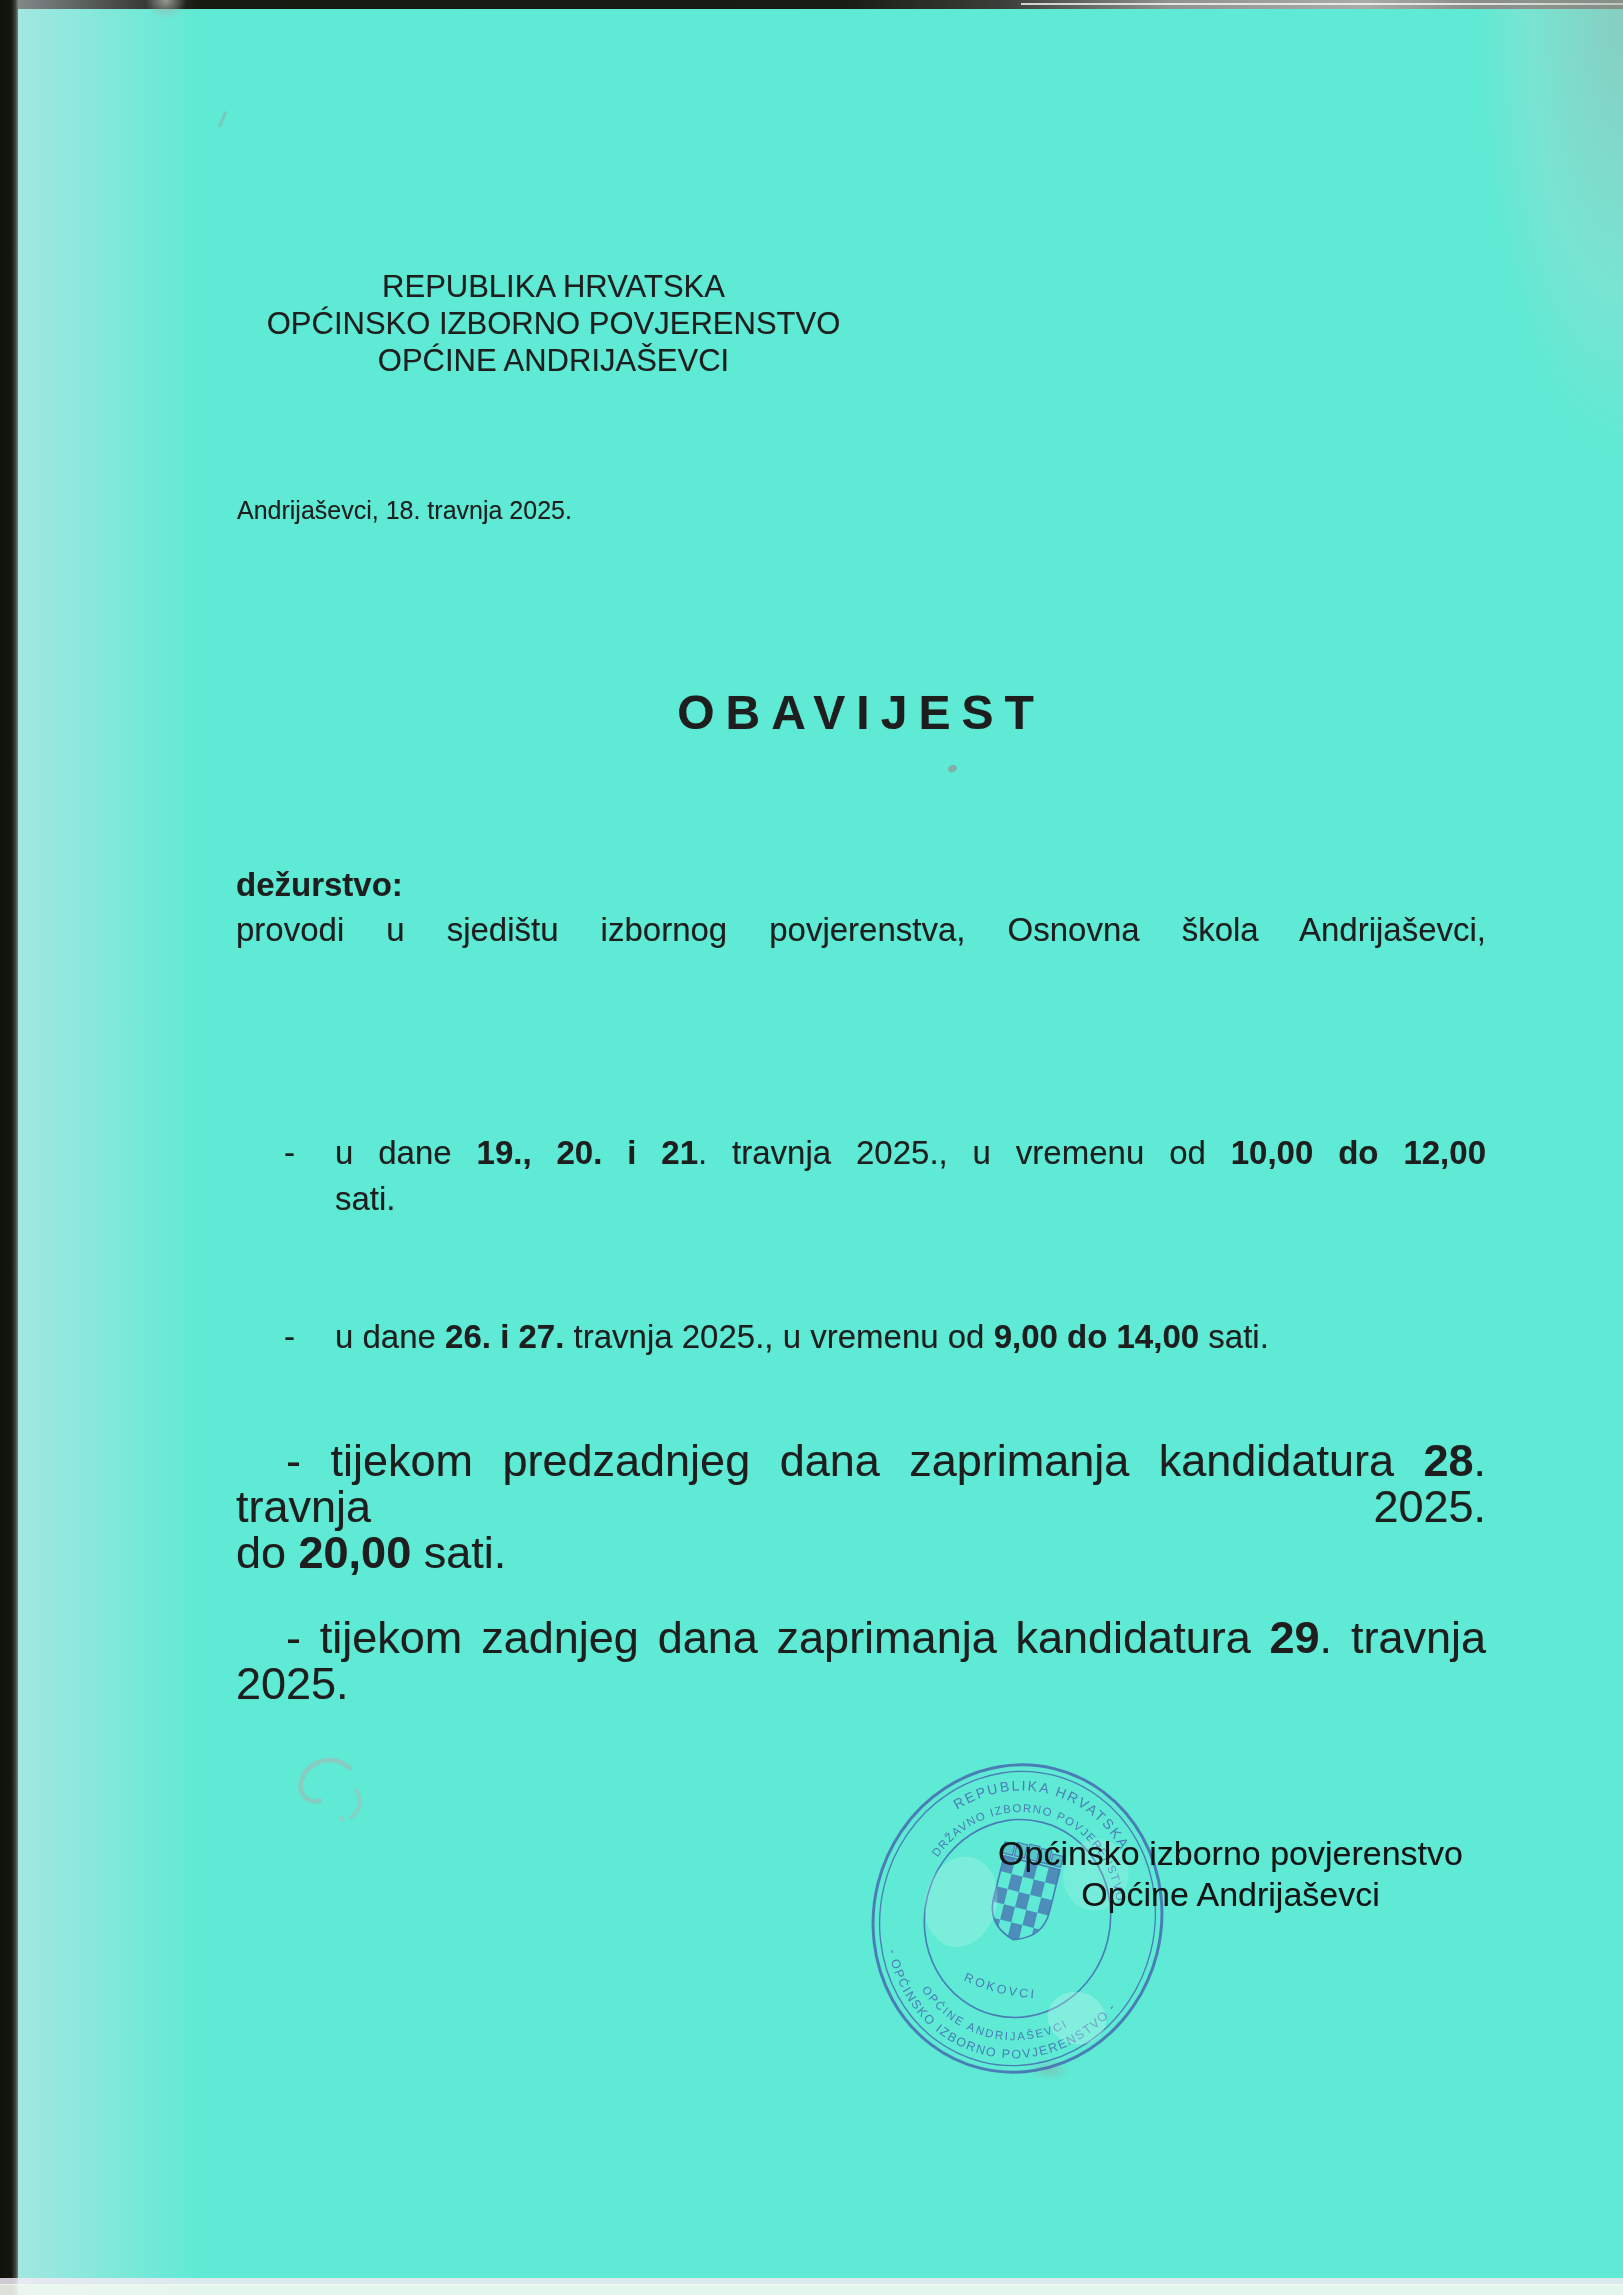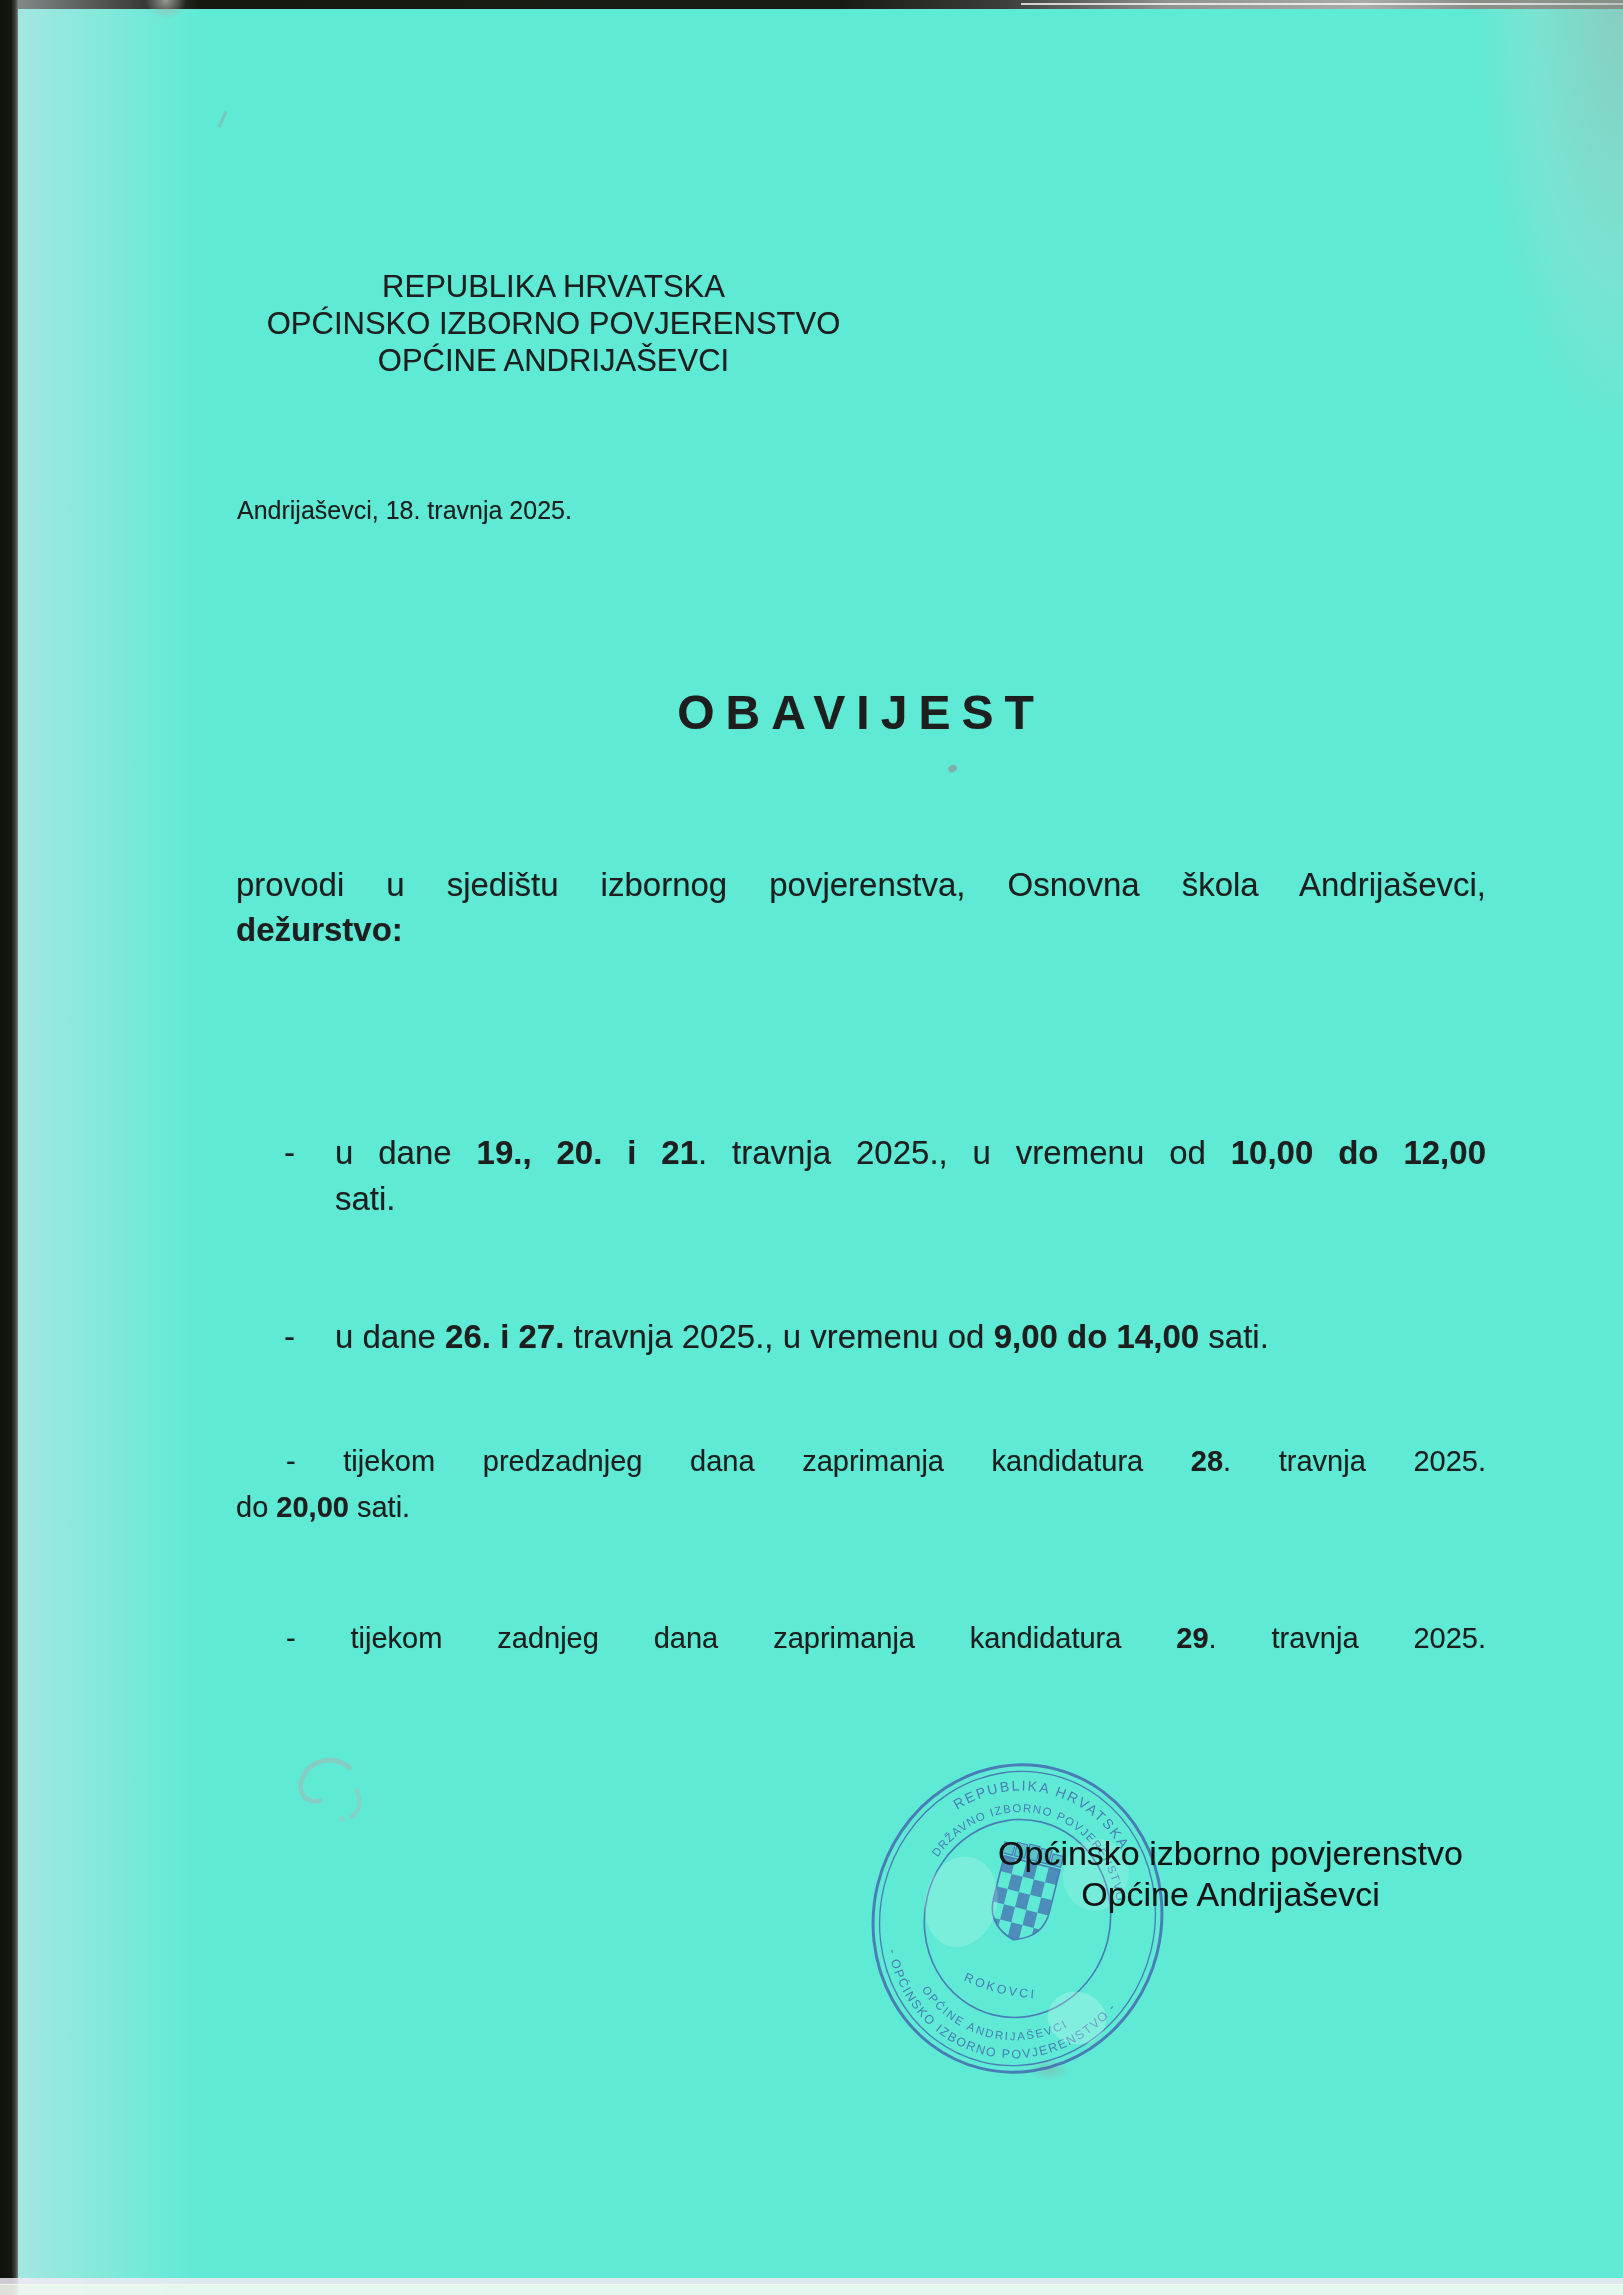--- a/index.html
+++ b/index.html
@@ -37,21 +37,21 @@
   #header-block{left:223px;top:268px;width:661px;font-size:31px;}
   #header-block .tl{line-height:37px;}
   #date-line{left:237px;top:496px;font-size:25px;}
   #notice-title{left:236px;top:685px;width:1250px;font-size:48px;font-weight:700;letter-spacing:11px;text-align:center;}
   #intro-block{left:236px;top:862px;width:1250px;font-size:33px;}
   #intro-block .tl{line-height:45px;}
   .bullet-item{position:absolute;left:335px;width:1151px;font-size:33px;}
   #bullet-item-1{top:1130px;}
   #bullet-item-2{top:1314px;}
   .bullet-marker{position:absolute;left:-51px;top:0;line-height:46px;}
-  .hang-par{position:absolute;left:236px;width:1250px;font-size:29px;}
+  .hang-par{position:absolute;left:236px;width:1250px;font-size:45px;}
   #hang-par-1{top:1438px;}
   #hang-par-2{top:1615px;}
   .indent1 .tl:first-child{text-indent:50px;}
 
   #signature-block{left:903px;top:1833px;width:655px;font-size:34px;text-align:center;color:#141414;z-index:3;}
   #signature-block .tl{line-height:41px;}
 
   
   #speck-under-title{position:absolute;left:948px;top:765px;width:9.2px;height:7.2px;border-radius:50%;
     background:#8f9698;opacity:.7;transform:rotate(-25deg);}
@@ -84,22 +84,22 @@
     <div class="tl">OPĆINSKO IZBORNO POVJERENSTVO</div>
     <div class="tl">OPĆINE ANDRIJAŠEVCI</div>
   </div>
 
   <div id="date-line" class="tblock">Andrijaševci, 18. travnja 2025.</div>
 
   <div id="notice-title" class="tblock">OBAVIJEST</div>
   <div id="speck-under-title"></div>
 
   <div id="intro-block" class="tblock">
+      <div class="tl"><span class="b">dežurstvo:</span></div>
       <div class="tl just"><span>provodi u sjedištu izbornog povjerenstva, Osnovna škola Andrijaševci,</span></div>
-      <div class="tl"><span class="b">dežurstvo:</span></div>
     </div>
 
   <div id="bullet-item-1" class="bullet-item tblock">
     <span class="bullet-marker">-</span>
     <div>
         <div class="tl just"><span>u dane </span><span class="b">19., 20. i 21</span><span>. travnja 2025., u vremenu od </span><span class="b">10,00 do 12,00</span></div>
         <div class="tl"><span>sati.</span></div>
       </div>
   </div>
   <div id="bullet-item-2" class="bullet-item tblock">

